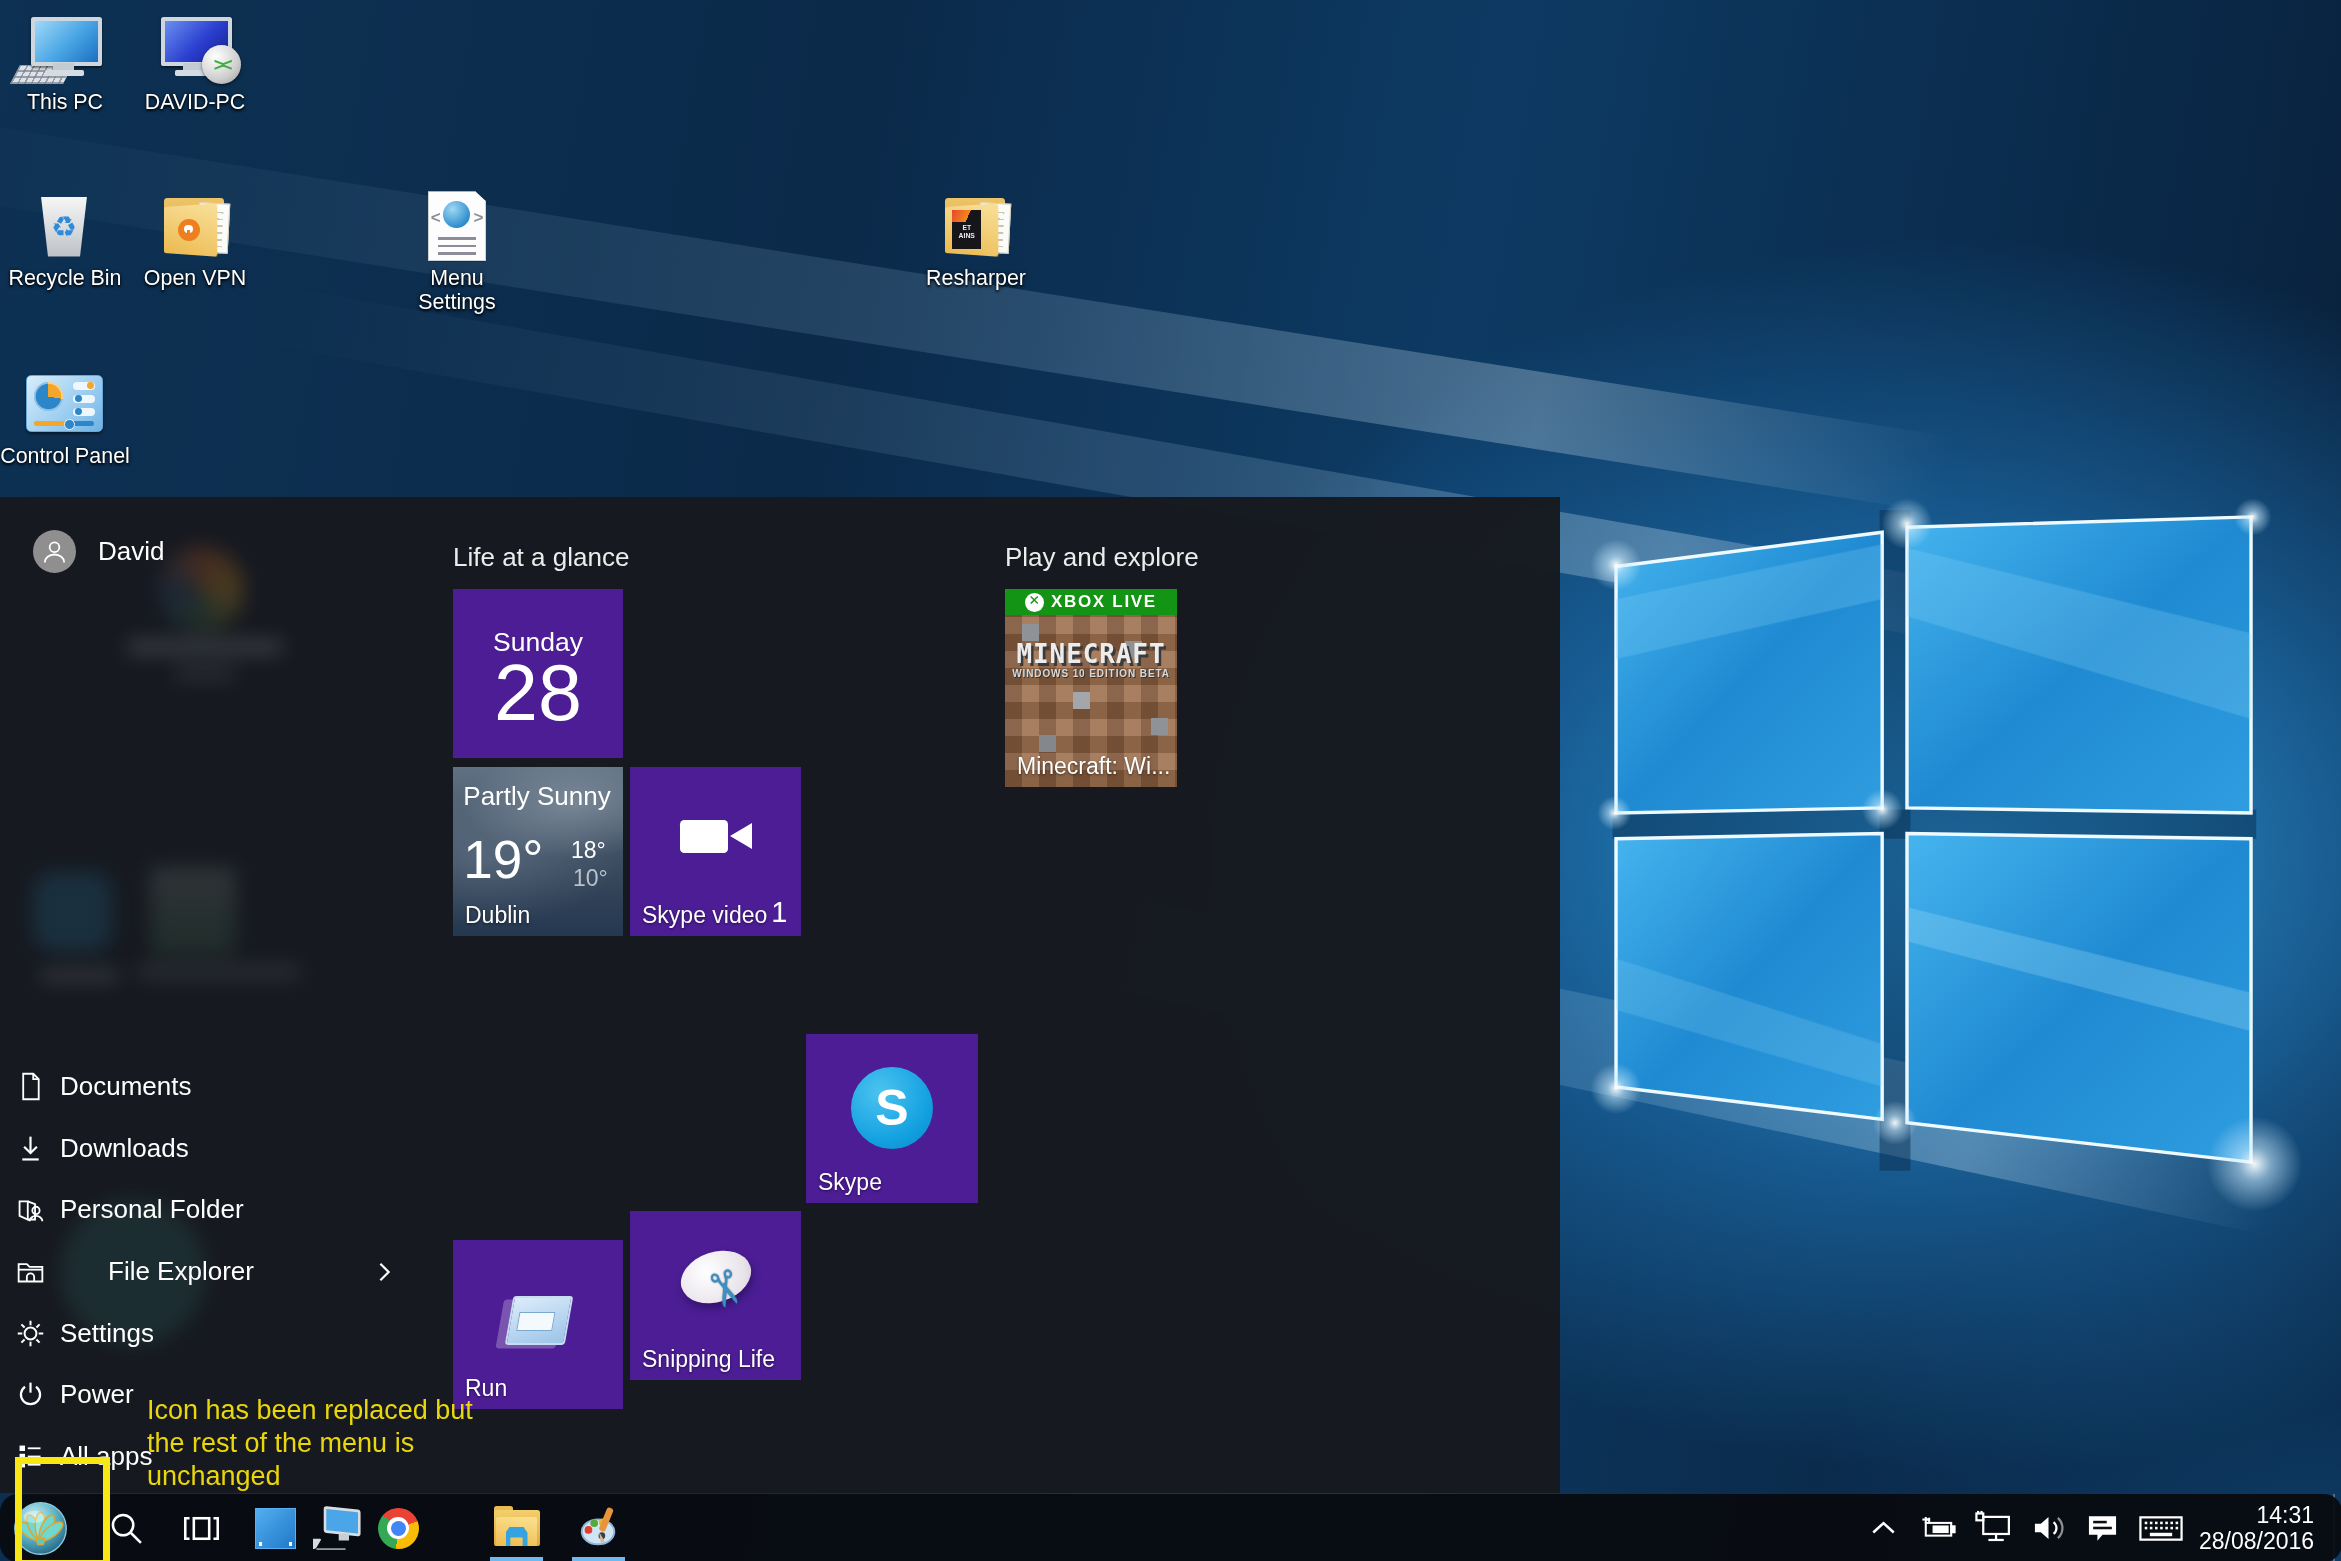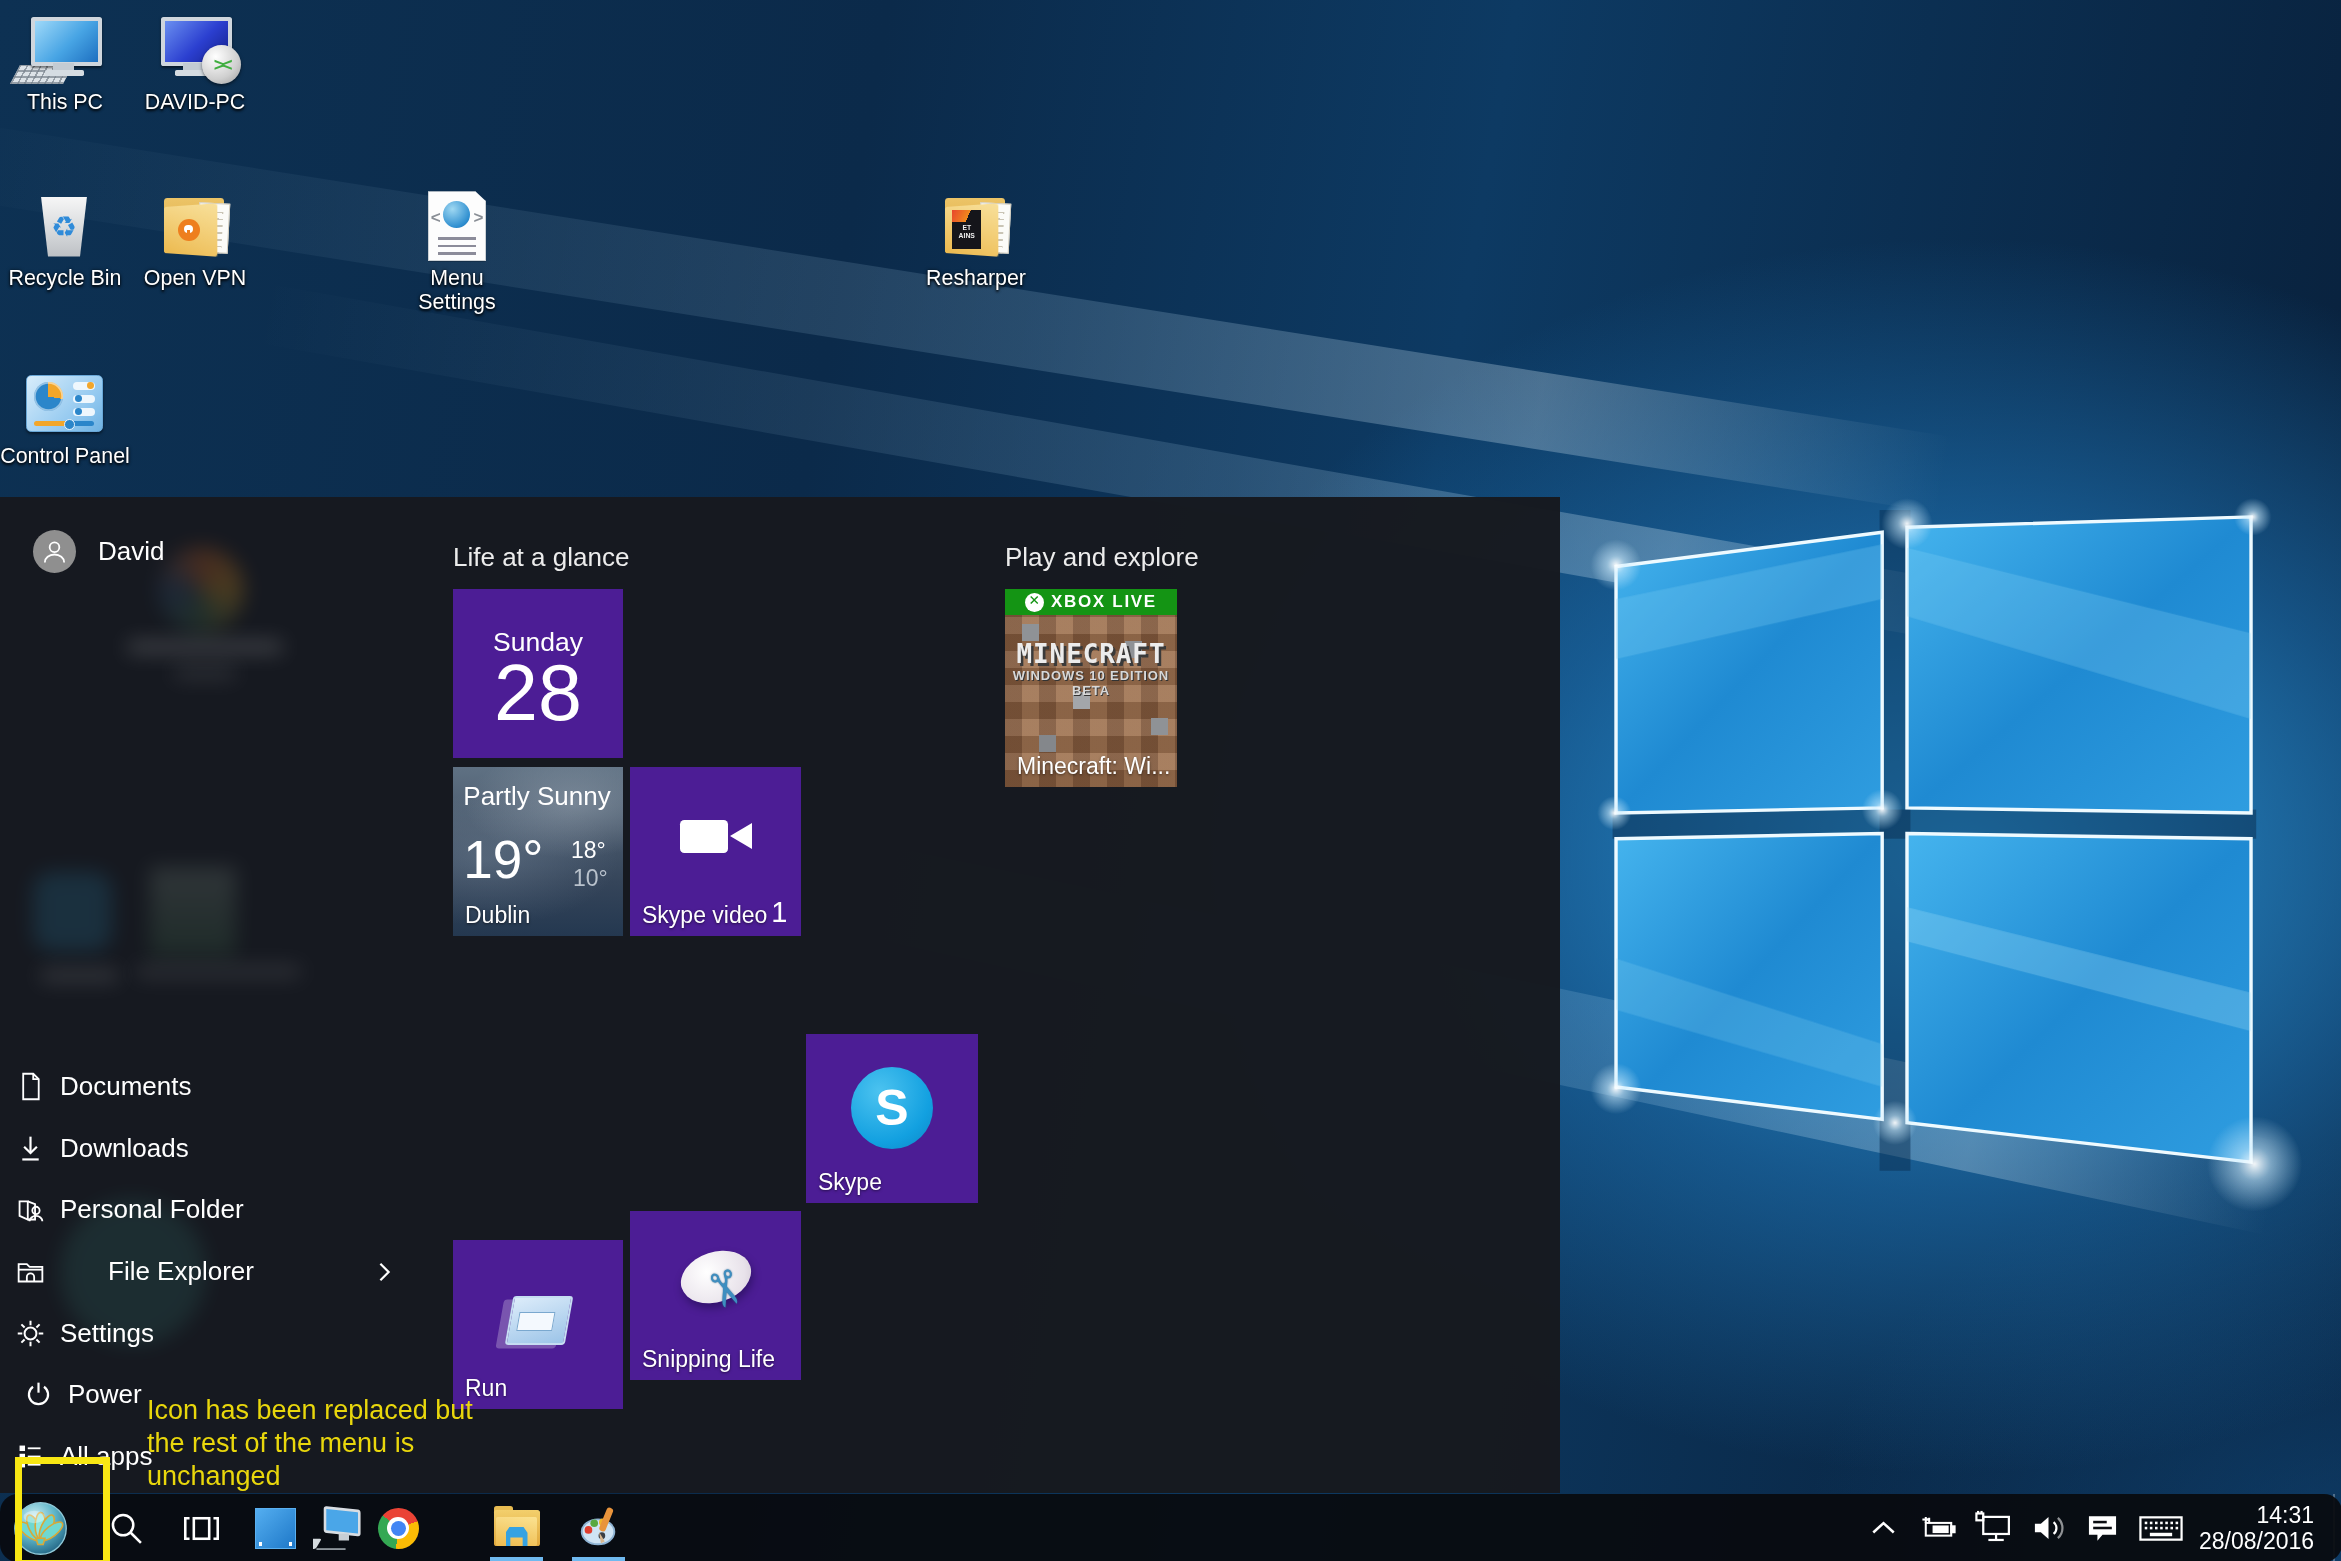--- a/index.html
+++ b/index.html
@@ -79,21 +79,21 @@
     background-image:
       repeating-linear-gradient(0deg,rgba(60,35,20,.22) 0 17px,rgba(255,255,255,.07) 17px 34px),
       repeating-linear-gradient(90deg,rgba(0,0,0,.12) 0 17px,rgba(255,225,180,.12) 17px 34px);}
   .mc-stone{position:absolute;width:17px;height:17px;background:#8f9296;}
   .mc-banner{position:absolute;left:0;top:0;right:0;height:26px;background:#149414;display:flex;align-items:center;justify-content:center;gap:6.8px;}
   .xball{width:19px;height:19px;border-radius:50%;background:#fff;position:relative;}
   .xball::after{content:"✕";position:absolute;left:3.4px;top:-0.9px;color:#149414;font-size:13.7px;font-weight:bold;}
   .mc-banner span{color:#fff;font-size:17px;letter-spacing:1.7px;font-weight:bold;}
   .mc-logo{position:absolute;left:0;right:0;top:50px;text-align:center;color:#ececec;font-size:26px;font-weight:bold;
     letter-spacing:0.9px;font-family:"DejaVu Sans Mono",monospace;text-shadow:2.6px 2.6px 0 #3a3a3a;}
-  .mc-sub{position:absolute;left:0;right:0;top:79px;text-align:center;color:#d8d8d8;font-size:13px;letter-spacing:0.9px;font-weight:bold;text-shadow:0.9px 0.9px 0 #333;}
+  .mc-sub{position:absolute;left:0;right:0;top:79px;text-align:center;color:#d8d8d8;font-size:10px;letter-spacing:0.9px;font-weight:bold;text-shadow:0.9px 0.9px 0 #333;}
   
   .cam{position:absolute;left:50px;top:53px;width:48px;height:33px;background:#fff;border-radius:4.3px;}
   .cam::after{content:"";position:absolute;left:50px;top:2.6px;border-left:22px solid #fff;border-top:13.7px solid transparent;border-bottom:13.7px solid transparent;transform:scaleX(-1);}
   
   .skypeball{position:absolute;left:45px;top:33px;width:82px;height:82px;border-radius:50%;
     background:radial-gradient(circle at 35% 30%,#4cc3f0,#12a0e0 65%,#0d85c4);display:flex;align-items:center;justify-content:center;
     color:#fff;font-size:50px;font-weight:bold;}
   
   .runwin{position:absolute;left:56px;top:56px;width:56px;height:45px;transform:skewX(-10deg);
     background:linear-gradient(160deg,#dcecfa,#9cc4e8);border:2.6px solid #c6ddf2;border-radius:3.4px;box-shadow:-8.6px 3.4px 0 rgba(255,255,255,.25);}
@@ -346,21 +346,21 @@
               <line x1="26" y1="17" x2="31" y2="17"></line>
           <line x1="7" y1="7" x2="10.5" y2="10.5"></line>
               <line x1="23.5" y1="23.5" x2="27" y2="27"></line>
           <line x1="7" y1="27" x2="10.5" y2="23.5"></line>
               <line x1="23.5" y1="10.5" x2="27" y2="7"></line>
             </g>
           </svg>
         </span>
       <span>Settings</span>
     </div>
-    <div class="srow abs" style="left:0;top:308px;width:402px;padding-left:8px;">
+    <div class="srow abs" style="left:0;top:308px;width:402px;">
       <span class="sicon">
         <svg class="icon" width="31" height="31" viewBox="0 0 34 34">
             <g stroke="#fff" stroke-width="2.4" fill="none">
           <path d="M11 8.5 A10.5 10.5 0 1 0 23 8.5"></path>
               <line x1="17" y1="4" x2="17" y2="15"></line>
             </g>
           </svg>
         </span>
       <span>Power</span>
     </div>

